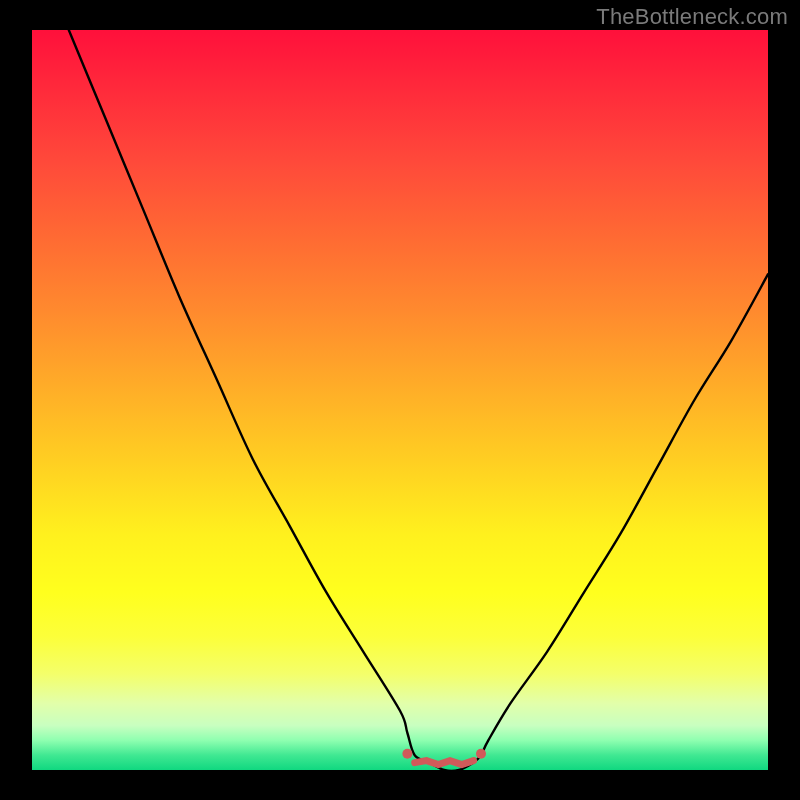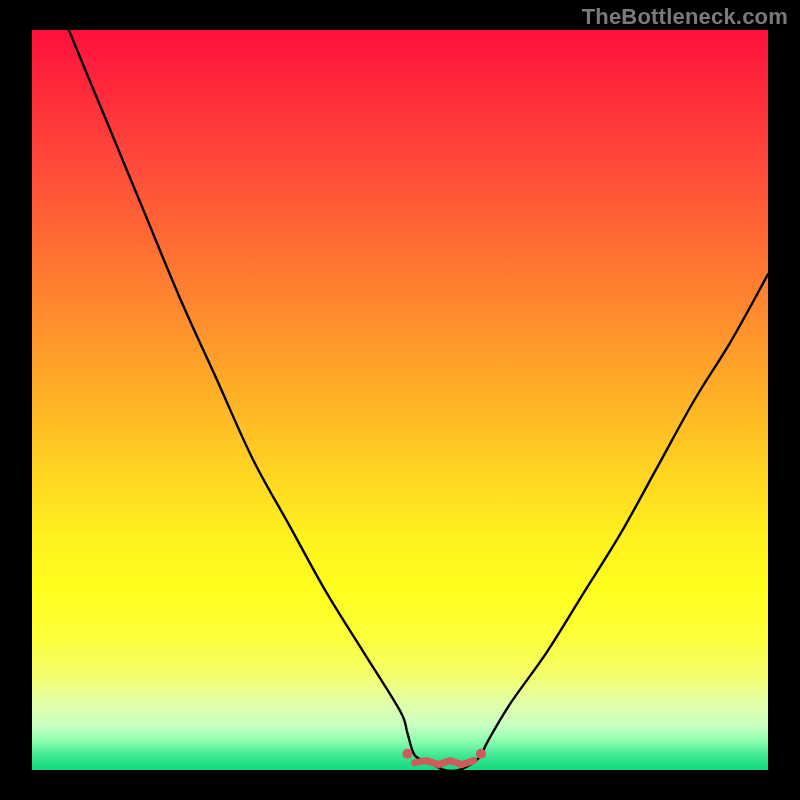--- a/index.html
+++ b/index.html
@@ -18,21 +18,21 @@
     width: 800px;
     height: 800px;
     background: #000000;
   }
   .watermark {
     position: absolute;
     top: 4px;
     right: 12px;
     color: #7a7a7a;
     font-size: 22px;
-    font-weight: 700;
+    font-weight: 400;
     letter-spacing: 0.2px;
     z-index: 50;
   }
   .plot {
     position: absolute;
     left: 32px;
     top: 30px;
     width: 736px;
     height: 740px;
     overflow: hidden;

